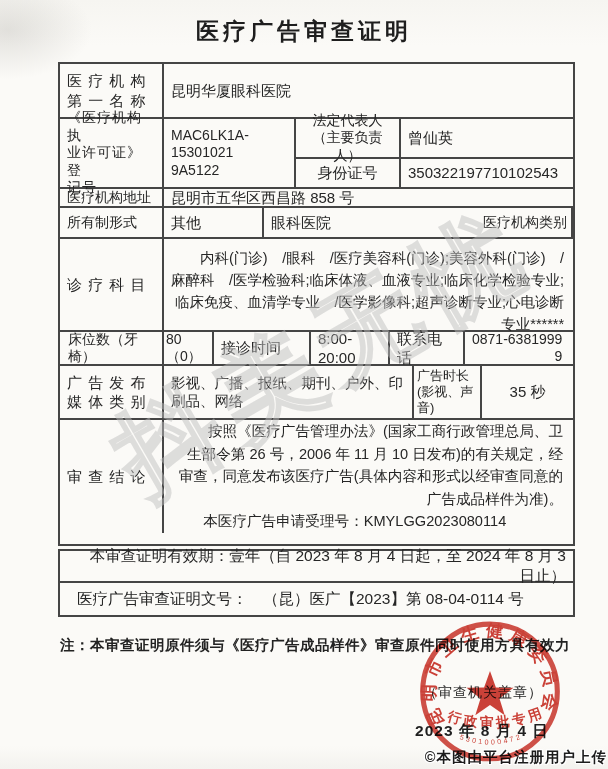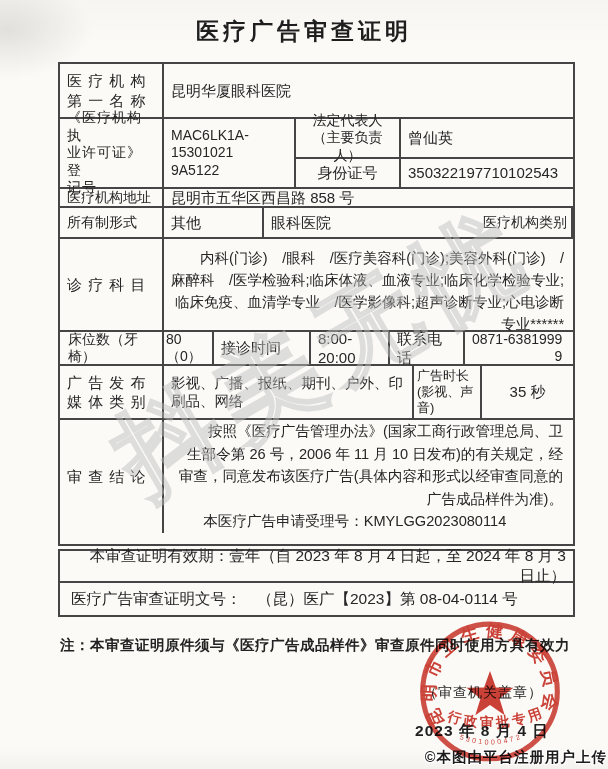--- a/index.html
+++ b/index.html
@@ -27,21 +27,21 @@
   .cell.end{border-right:none;flex:1;text-align:right;}
   .lbl{width:104px;flex:none;letter-spacing:1px;}
   .ctr{justify-content:center;text-align:center;}
   .subcol{display:flex;flex-direction:column;flex:1;}
   .subrow{display:flex;box-sizing:border-box;}
   .small{font-size:14px;line-height:1.25;}
   .dept{font-size:14.5px;line-height:1.52;align-items:flex-start;padding-top:8px;}
   .concl{flex-direction:column;align-items:flex-start;justify-content:center;
     font-size:14.6px;line-height:1.55;padding:4px 10px;display:flex;}
   .concl div{text-indent:2em;white-space:pre-line;}
-  .wide{font-size:15.5px;padding-left:11px;}
+  .wide{font-size:15.5px;padding-left:17px;}
   
   .note{position:absolute;left:60px;top:636px;font-size:14.5px;font-weight:700;
     letter-spacing:.5px;color:#222;}
   .credit{position:absolute;right:1px;bottom:2px;font-size:14.5px;font-weight:700;color:#1c1c1c;
     text-shadow:-1px -1px 0 #fff,1px -1px 0 #fff,-1px 1px 0 #fff,1px 1px 0 #fff,0 0 3px #fff;
     letter-spacing:1px;margin-top:41px;}
   
   .watermark{position:absolute;left:60px;top:300px;width:540px;height:130px;
     transform:rotate(-30deg);pointer-events:none;z-index:5;
     font-size:102px;font-weight:700;letter-spacing:12px;line-height:1;

